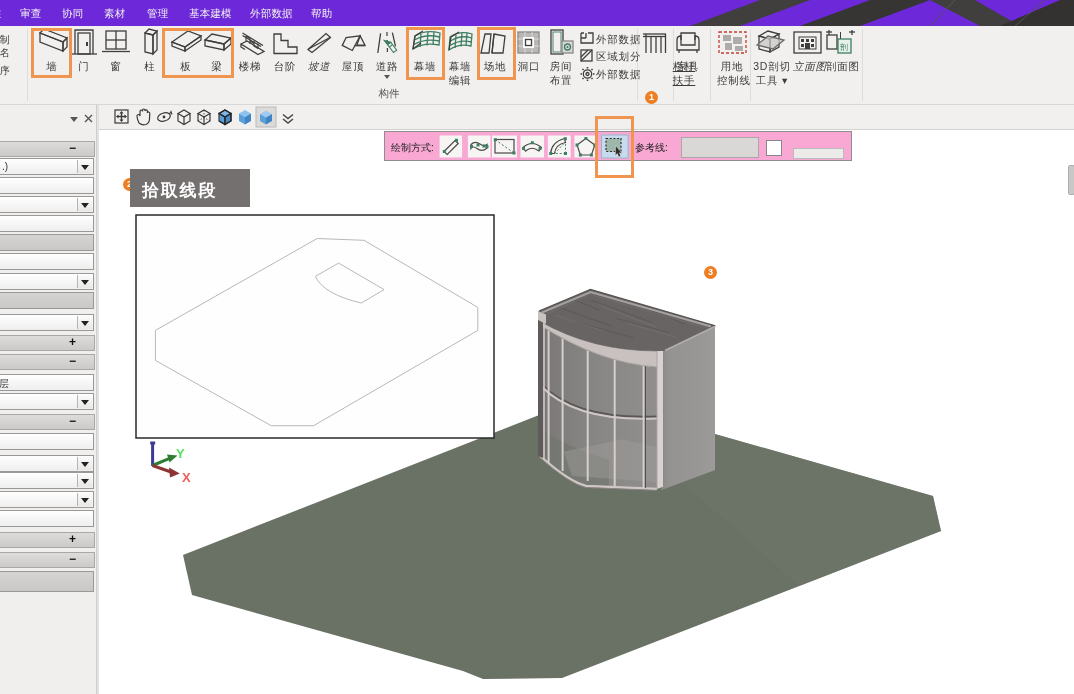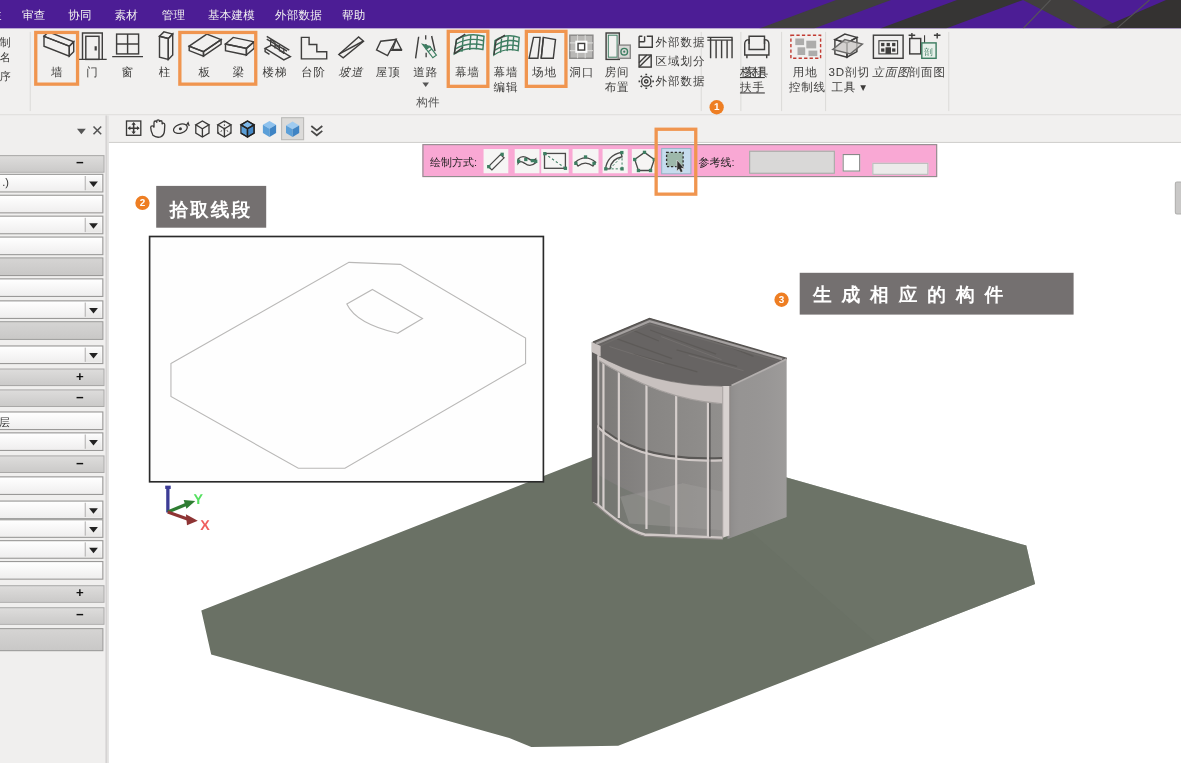--- a/index.html
+++ b/index.html
@@ -1,19 +1,19 @@
 <!DOCTYPE html>
 <html><head>
 <meta charset="utf-8">
 <style>
 html,body{margin:0;padding:0;}
 body{width:1074px;height:694px;overflow:hidden;font-family:"Liberation Sans",sans-serif;position:relative;background:#fff;}
 #app{position:absolute;left:0;top:0;width:1074px;height:694px;}
 
-#menubar{position:absolute;left:0;top:0;width:1074px;height:26px;background:#4c1d95;overflow:hidden;}
+#menubar{position:absolute;left:0;top:0;width:1074px;height:26px;background:#6d28d9;overflow:hidden;}
 #menubar .mi{position:absolute;top:7px;color:#f2f1f0;font-size:10.5px;letter-spacing:0.2px;white-space:nowrap;}
 
 #ribbon{position:absolute;left:0;top:26px;width:1074px;height:78px;background:#f1f0ef;border-bottom:1px solid #d8d7d5;overflow:hidden;}
 .rlab{position:absolute;font-size:10.5px;letter-spacing:0.8px;line-height:13.5px;color:#3c3b3a;text-align:center;white-space:nowrap;}
 .sep{position:absolute;top:3px;width:1px;height:72px;background:#dddcda;}
 .obox{position:absolute;border:3px solid #f0954f;background:transparent;}
 
 #lpanel{position:absolute;left:0;top:105px;width:99px;height:589px;background:#f0efee;}
 #lpanel .edge{position:absolute;right:0;top:0;width:2px;height:589px;background:#e3e2e0;border-left:1px solid #cfcecd;}
 .phead{position:absolute;left:-8px;width:101px;height:14px;background:linear-gradient(#dddcdb,#cbcac9);border:1px solid #a9a8a7;}
@@ -610,22 +610,19 @@
     </svg>
     <div class="dlab" style="left:250px">参考线:</div>
     <div style="position:absolute;left:296px;top:5px;width:76px;height:19px;background:#d9d8d7;border:1px solid #a9a8a7"></div>
     <div style="position:absolute;left:381px;top:8px;width:14px;height:14px;background:#fff;border:1px solid #888"></div>
     <div style="position:absolute;left:408px;top:16px;width:49px;height:9px;background:#ecebea;border:1px solid #bbb"></div>
   </div>
   <div id="pickbox"></div>
 
   <div class="numc" style="left:645px;top:91px;">1</div>
   <div class="numc" style="left:123px;top:178px;">2</div>
-  <div class="callout" style="left:142px;top:169px;width:100px;height:38px;">
+  <div class="callout" style="left:130px;top:169px;width:120px;height:38px;">
       <div style="position:absolute;left:12px;top:10px;letter-spacing:1.8px;">拾取线段</div>
     </div>
   <div class="numc" style="left:704px;top:266px;">3</div>
-  <div class="callout" style="left:727px;top:248px;width:249px;height:38px;">
-      <div style="position:absolute;left:12px;top:9px;letter-spacing:9px;">生成相应的构件</div>
-    </div>
 
   <div id="rnub"></div>
 </div>
 
 </body></html>

